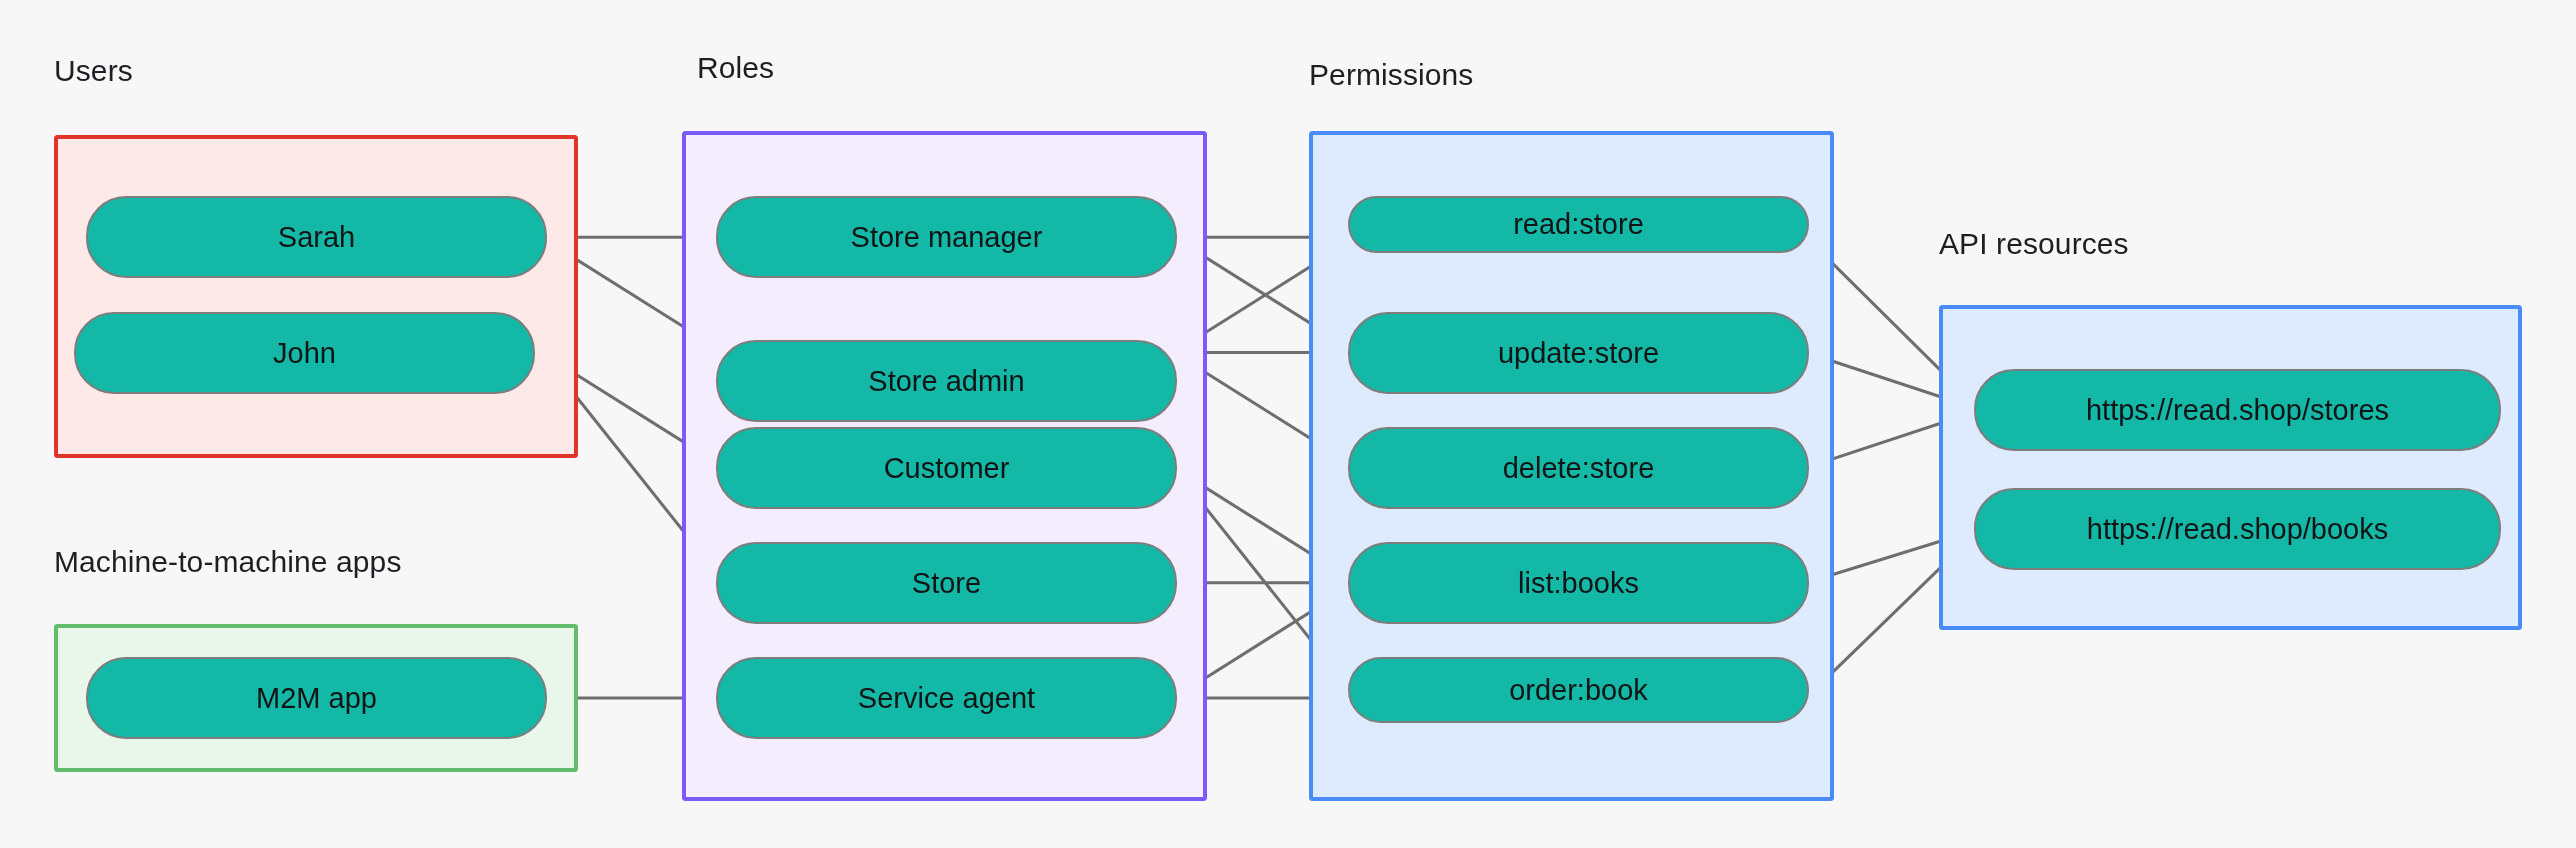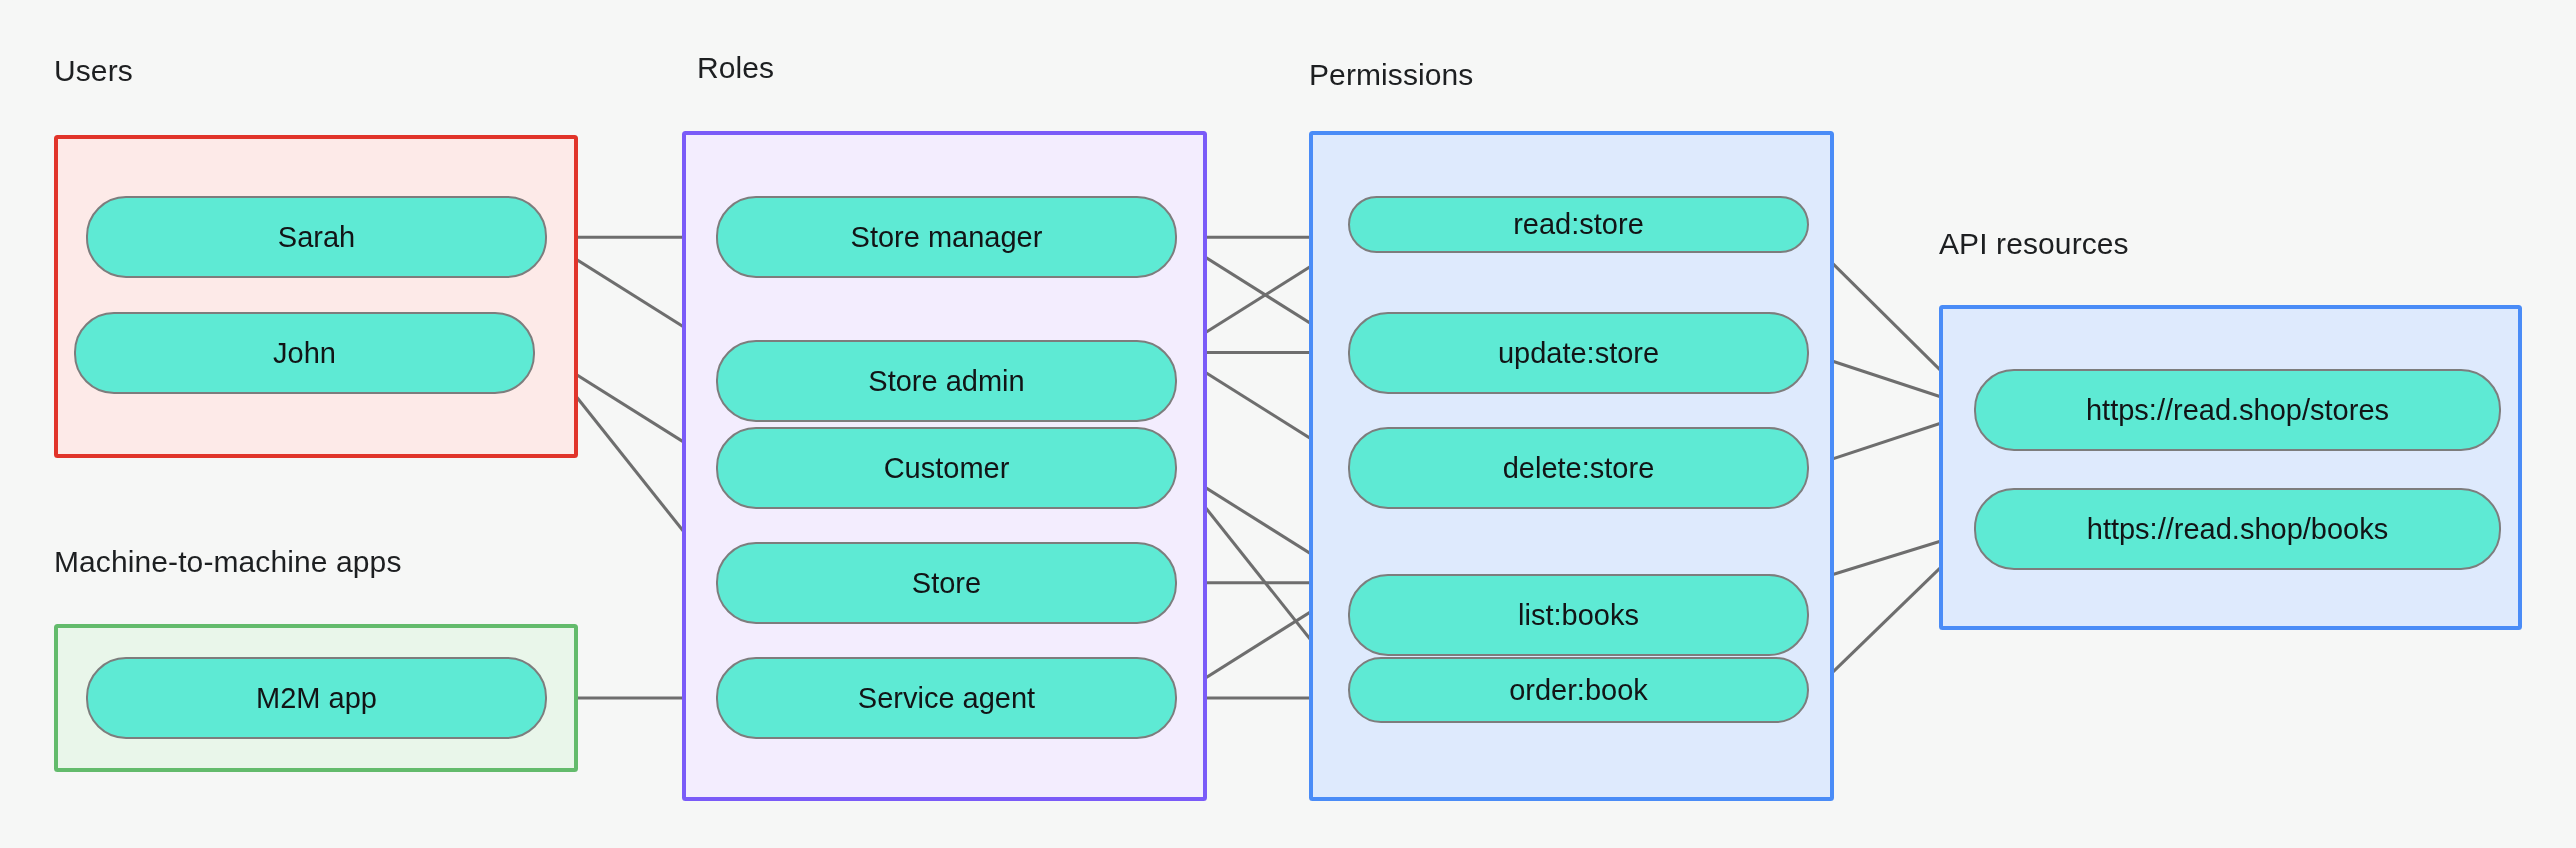--- a/index.html
+++ b/index.html
@@ -31,21 +31,21 @@
   }
   .group-box {
     position: absolute;
     border-width: 4.4px;
     border-style: solid;
     border-radius: 3.5px;
     z-index: 2;
   }
   .node {
     position: absolute;
-    background: #5eead4;
+    background: #14b8a6;
     border: 2.6px solid #7d7d7d;
     border-radius: 40px;
     display: flex;
     align-items: center;
     justify-content: center;
     font-size: 29px;
     color: #121416;
     white-space: nowrap;
     z-index: 4;
   }
@@ -121,21 +121,21 @@
   <div class="node" style="left:716px; top:312px; width:461px; height:82px;margin-top:28px;">Store admin</div>
   <div class="node" style="left:716px; top:427px; width:461px; height:82px;">Customer</div>
   <div class="node" style="left:716px; top:542px; width:461px; height:82px;">Store</div>
   <div class="node" style="left:716px; top:657px; width:461px; height:82px;">Service agent</div>
 
   <div class="group-title" style="left:1309px; top:58px;">Permissions</div>
   <div class="group-box g-perms" style="left:1309px; top:131px; width:525px; height:670px;"></div>
   <div class="node" style="left:1348px; top:196px; width:461px; height:57px;">read:store</div>
   <div class="node" style="left:1348px; top:312px; width:461px; height:82px;">update:store</div>
   <div class="node" style="left:1348px; top:427px; width:461px; height:82px;">delete:store</div>
-  <div class="node" style="left:1348px; top:542px; width:461px; height:82px;margin-top:32px;">list:books</div>
+  <div class="node" style="left:1348px; top:542px; width:461px; height:82px;">list:books</div>
   <div class="node" style="left:1348px; top:657px; width:461px; height:66px;text-align:right;">order:book</div>
 
   <div class="group-title" style="left:1939px; top:227px;">API resources</div>
   <div class="group-box g-api" style="left:1939px; top:305px; width:583px; height:325px;"></div>
   <div class="node" style="left:1974px; top:369px; width:527px; height:82px;">https://read.shop/stores</div>
   <div class="node" style="left:1974px; top:488px; width:527px; height:82px;">https://read.shop/books</div>
 
 </div>
 
 

